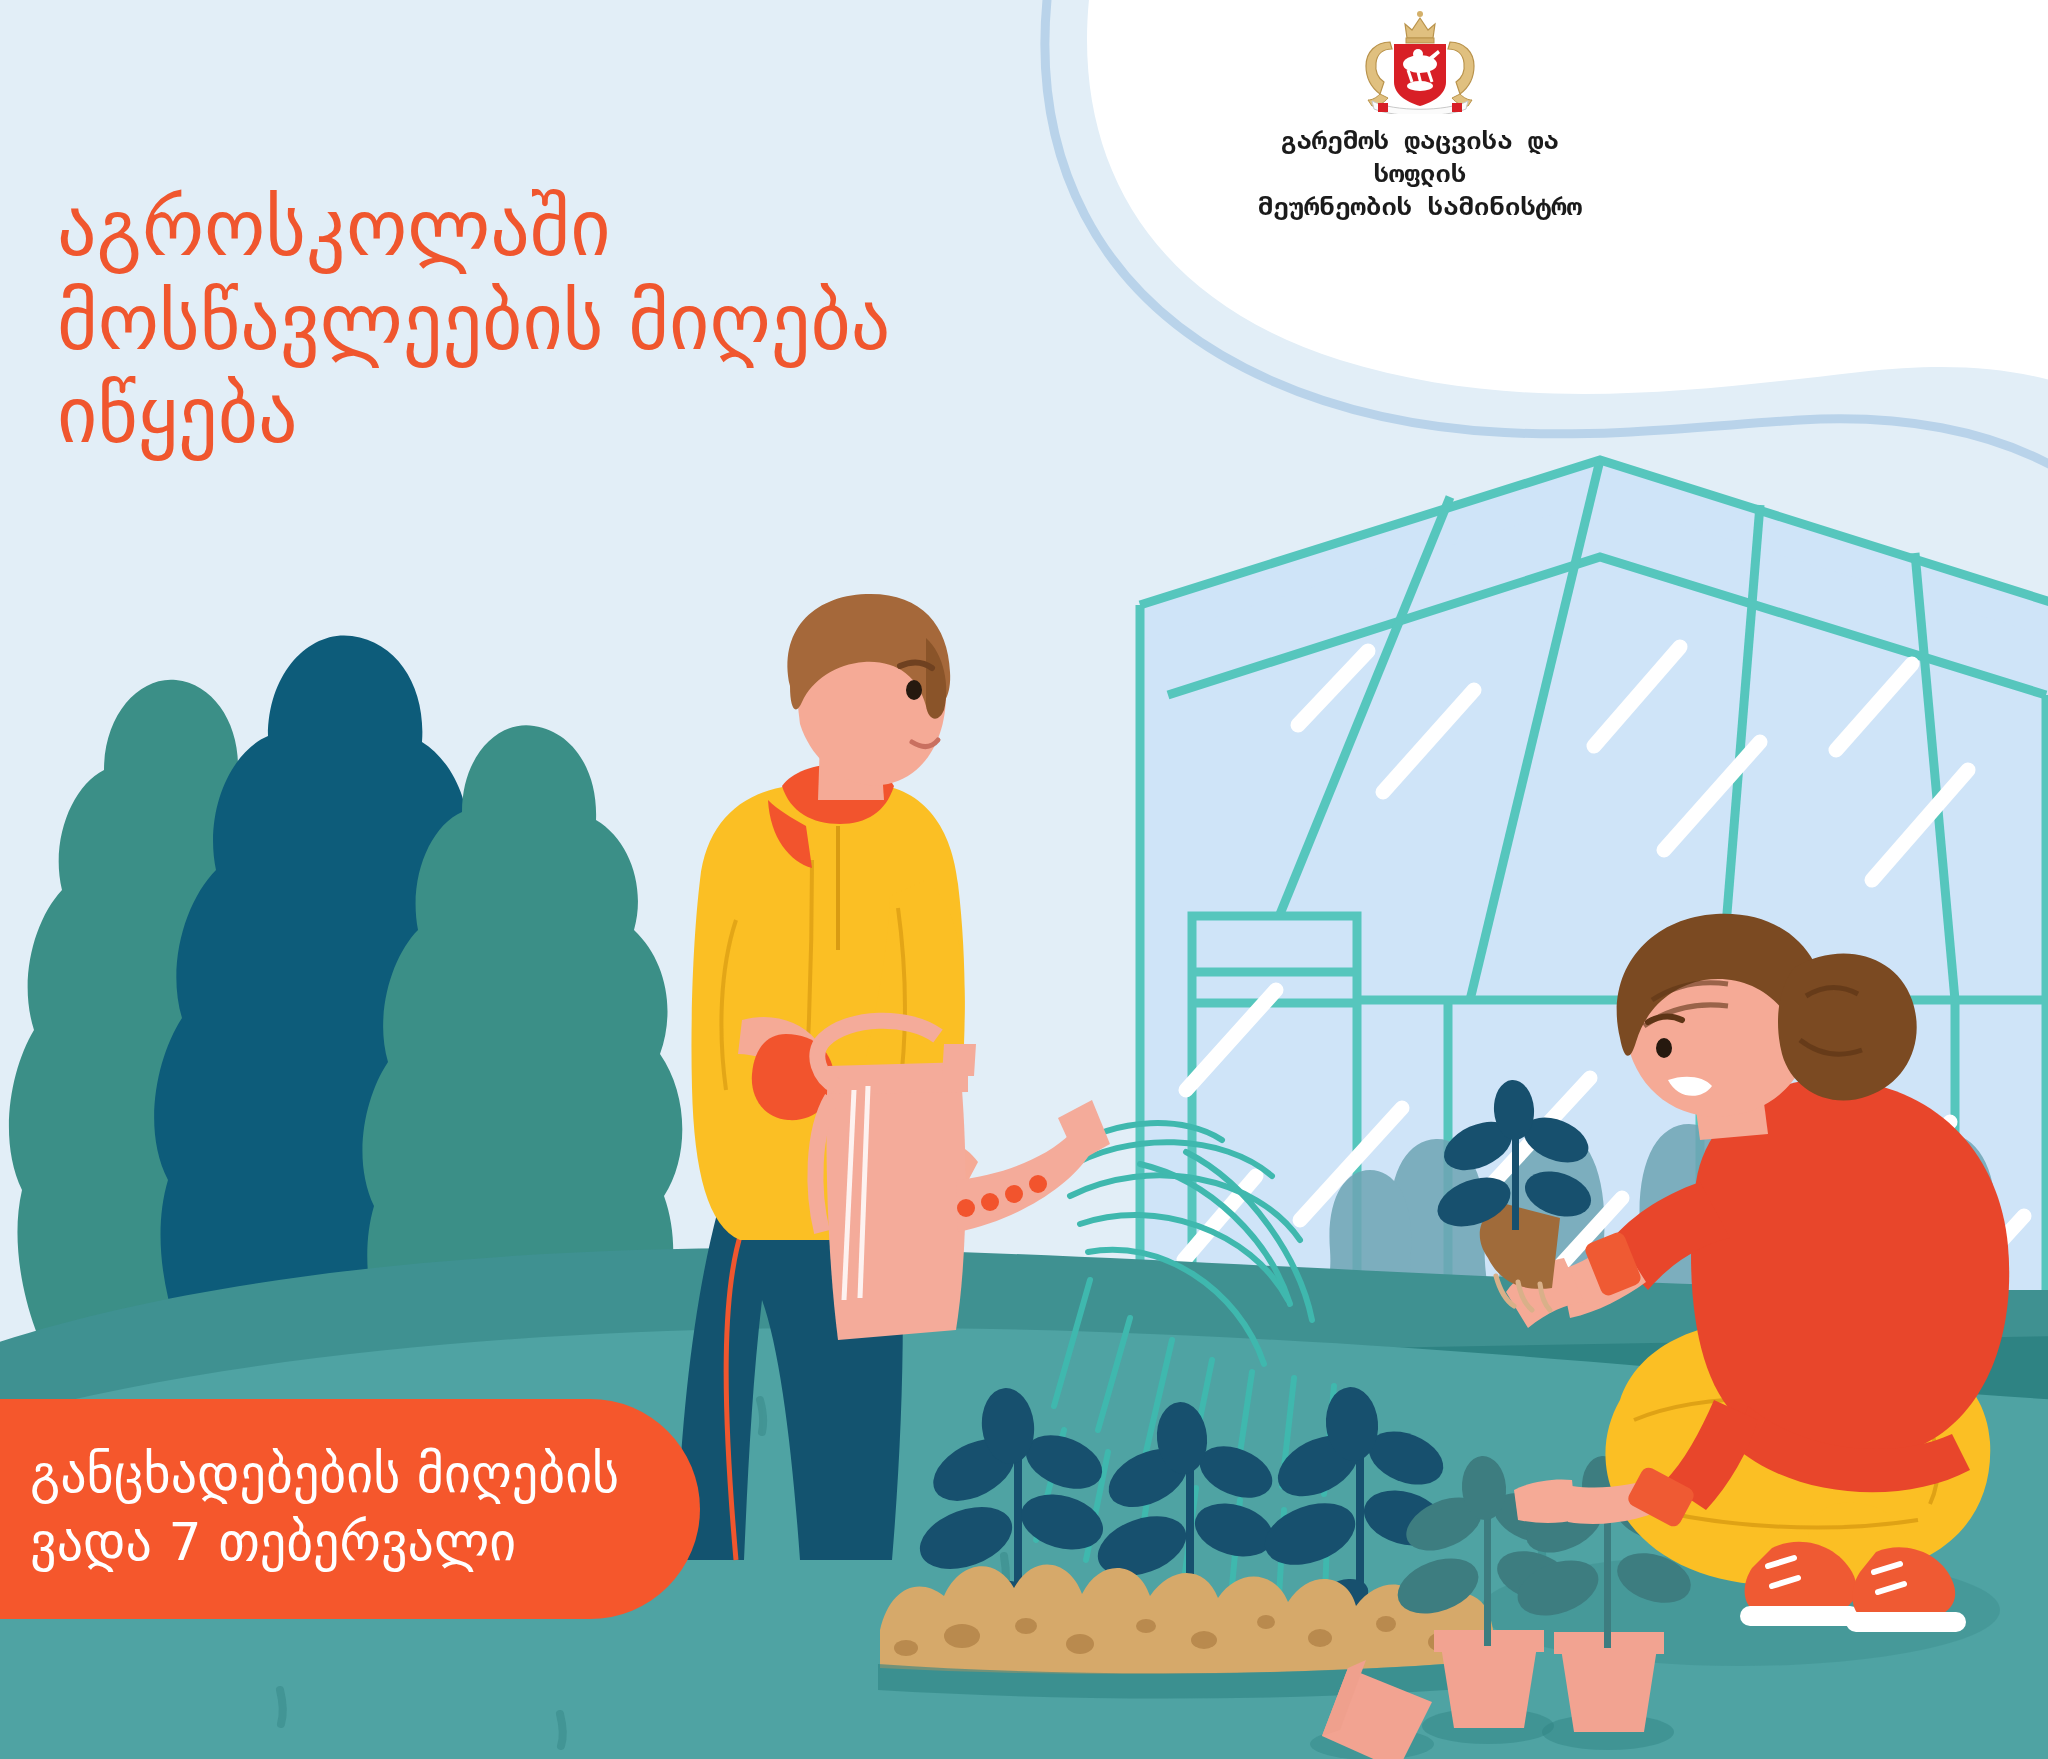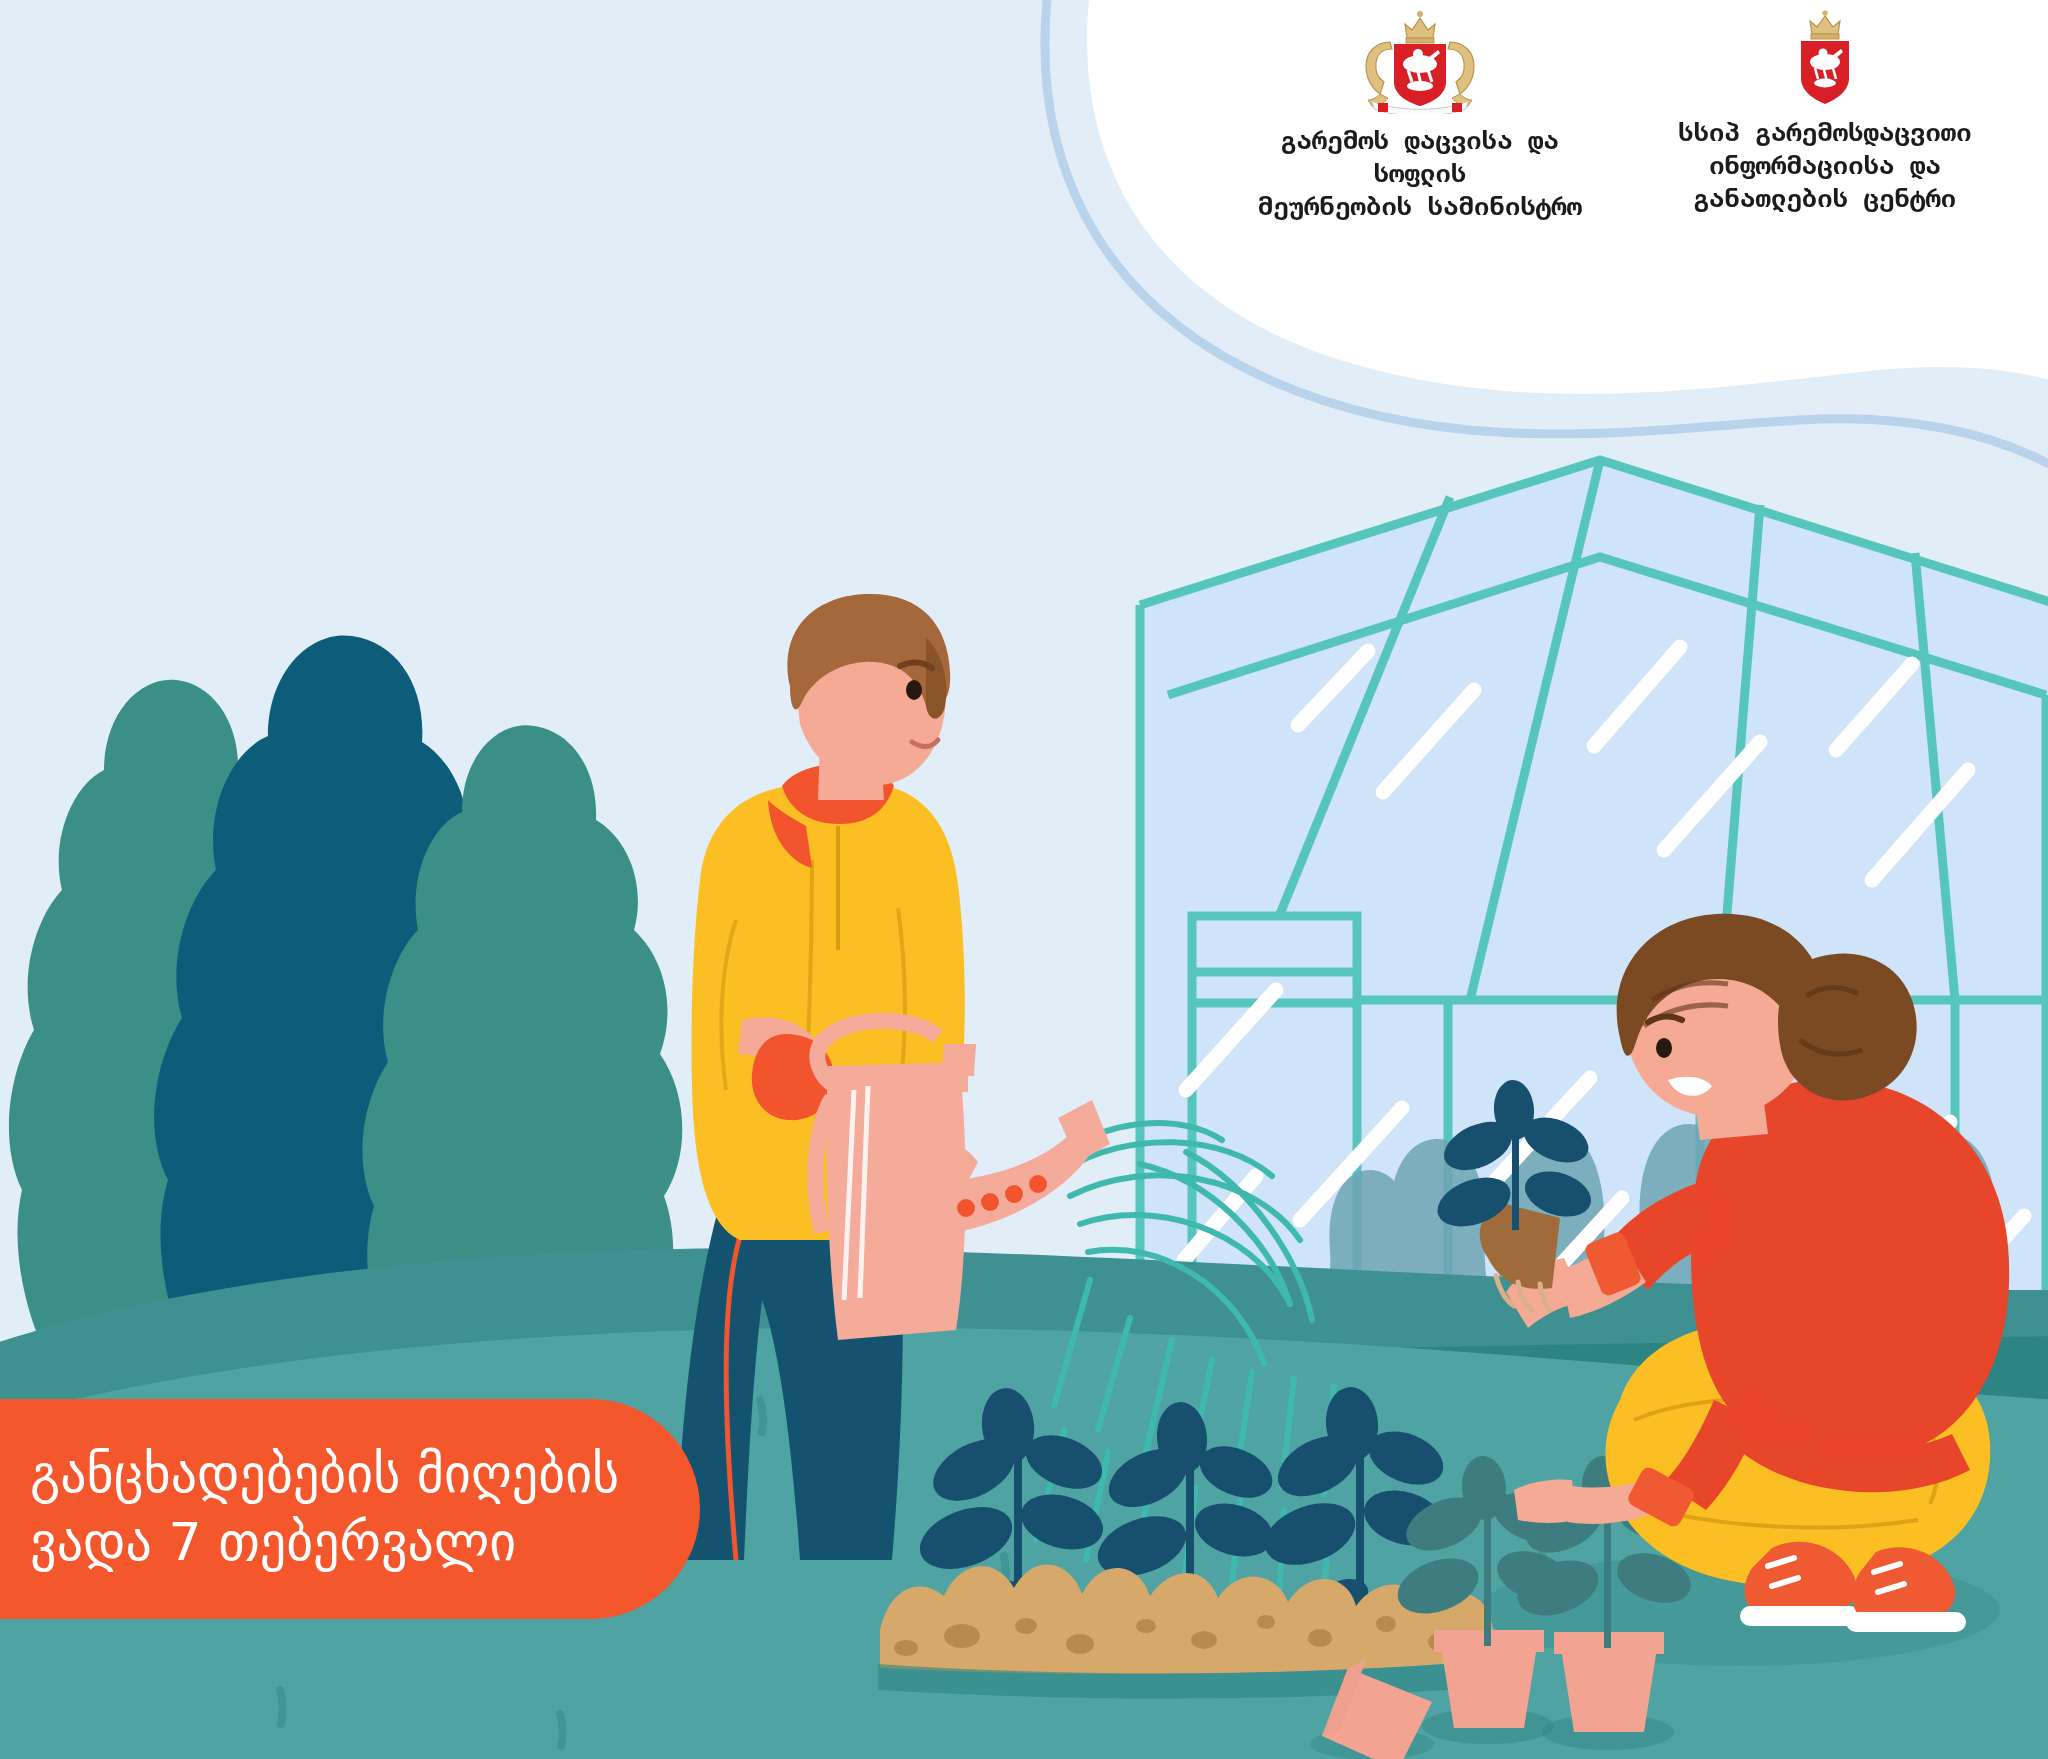--- a/index.html
+++ b/index.html
@@ -484,40 +484,23 @@
       </g>
 
       <path d="M22,93 C44,104 96,104 118,93 L116,101 C94,110 46,110 24,101 Z" fill="#fbfbfb" stroke="#c9c9c9" stroke-width="1"></path>
       <rect x="28" y="95" width="10" height="9" fill="#d81f26"></rect>
       <rect x="102" y="95" width="10" height="9" fill="#d81f26"></rect>
     </svg>
     <div class="logo-caption">გარემოს დაცვისა და სოფლის
 მეურნეობის სამინისტრო</div>
   </div>
 
-  <div class="logo-block" id="logo-center">
-    <svg class="logo-mark" width="92" height="100" viewBox="0 0 92 100">
-      <g>
-        <circle cx="46" cy="5" r="2.6" fill="#d4b06a"></circle>
-        <path d="M33,26 L31,13 L38,19 L46,8 L54,19 L61,13 L59,26 Z" fill="#e0c07f" stroke="#b9934c" stroke-width="1.2"></path>
-        <rect x="32" y="26" width="28" height="5" fill="#d4b06a" stroke="#b9934c" stroke-width="1"></rect>
-      </g>
-      <path d="M22,33 L70,33 L70,70 C70,83 58,91 46,96 C34,91 22,83 22,70 Z" fill="#d81f26"></path>
-      <g fill="#ffffff">
-        <ellipse cx="46" cy="54" rx="15" ry="8"></ellipse>
-        <circle cx="44" cy="45" r="4.5"></circle>
-        <path d="M53,48 L62,41 L64,44 L55,52 Z"></path>
-        <path d="M36,60 l3,11 M45,62 l3,11 M54,60 l3,11" stroke="#ffffff" stroke-width="2.6"></path>
-        <ellipse cx="46" cy="75" rx="11" ry="4.4"></ellipse>
-      </g>
-    </svg>
-    <div class="logo-caption">სსიპ გარემოსდაცვითი
-ინფორმაციისა და
-განათლების ცენტრი</div>
-  </div>
-
+
+  <div id="headline">აგროსკოლაში
+მოსწავლეების მიღება
+იწყება</div>
 
   <div id="deadline-banner">
     <div id="deadline-text">განცხადებების მიღების
 ვადა 7 თებერვალი</div>
   </div>
 
 </div>
 
 </body></html>

